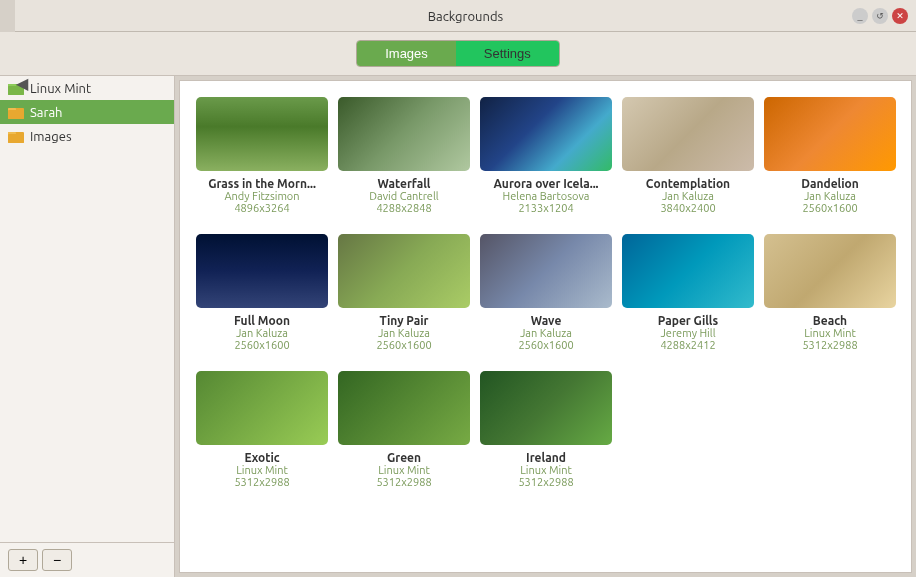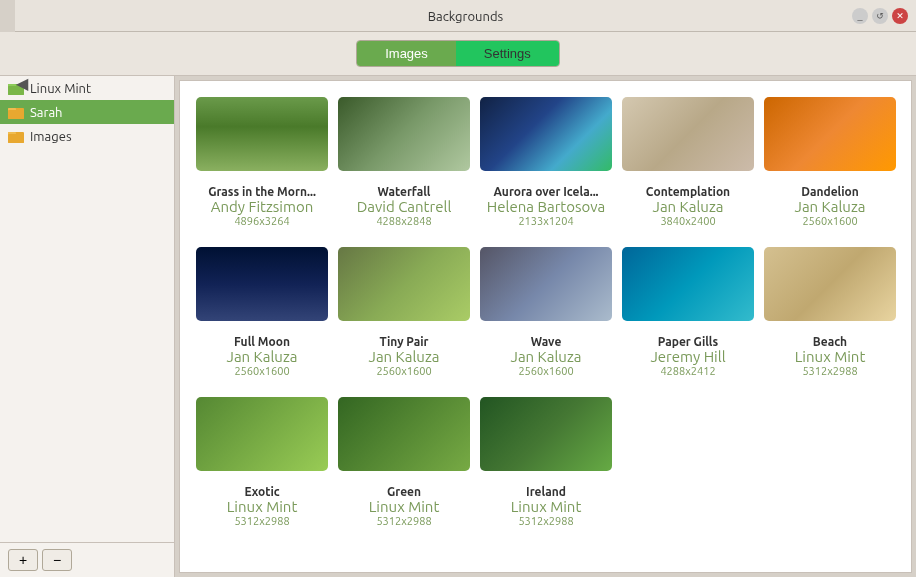--- a/index.html
+++ b/index.html
@@ -169,24 +169,23 @@
     }
     .bg-thumb canvas, .bg-thumb .thumb-img {
       width: 132px;
       height: 74px;
     }
     .bg-item-name {
       font-size: 12px;
       font-weight: bold;
       color: #333;
       text-align: center;
-      margin-top: 8px;
     }
     .bg-item-author {
-      font-size: 15px;
+      font-size: 11px;
       color: #7a9a5a;
       text-align: left;
     }
     .bg-item-size {
       font-size: 11px;
       color: #7a9a5a;
     }
 
     
     .thumb-grass { background: linear-gradient(to bottom, #6a9a4a 0%, #4a7a2a 40%, #8ab060 100%); }

